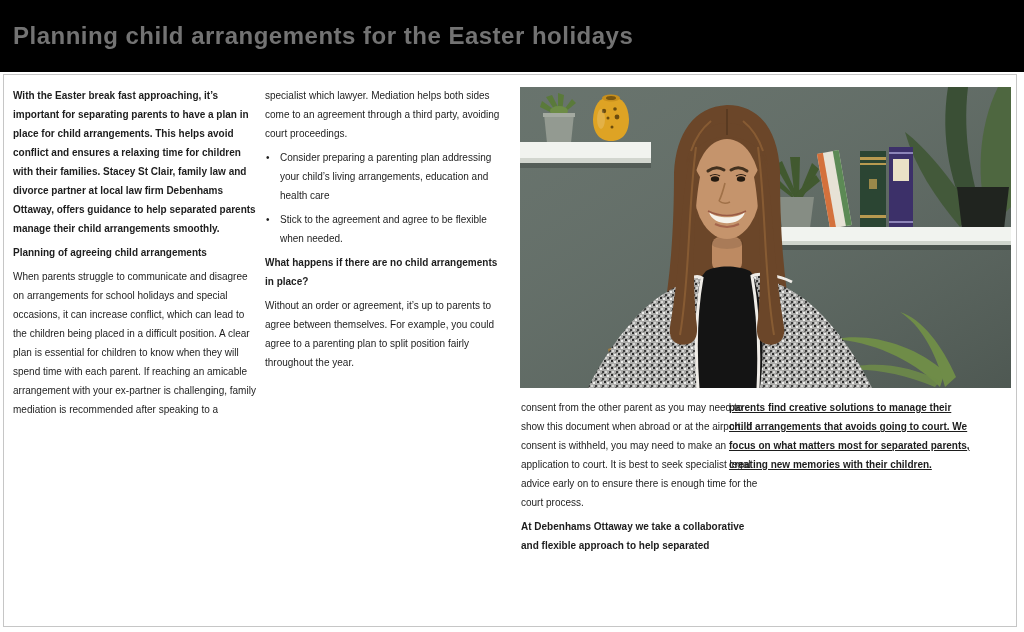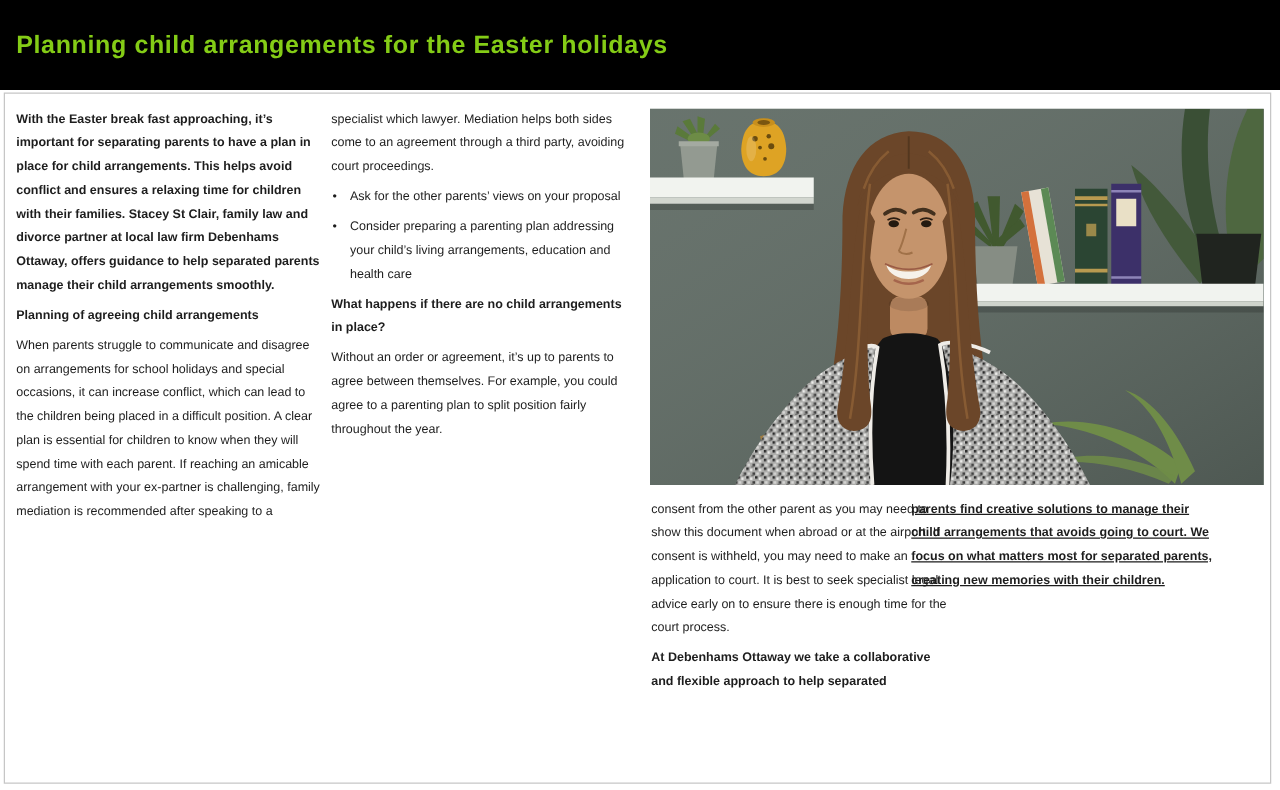--- a/index.html
+++ b/index.html
@@ -5,21 +5,21 @@
   html,body{margin:0;padding:0;}
   body{
     width:1024px;height:632px;position:relative;background:#ffffff;
     font-family:"Liberation Sans","DejaVu Sans",sans-serif;color:#1d1d1d;overflow:hidden;
   }
   .masthead{
     position:absolute;left:0;top:0;width:1024px;height:72px;background:#000;
     display:flex;align-items:center;
   }
   .masthead h1{
-    margin:0 0 0 13px;color:#84cc16;font-size:20px;font-weight:bold;letter-spacing:.5px;white-space:nowrap;
+    margin:0 0 0 13px;color:#737373;font-size:24px;font-weight:bold;letter-spacing:.5px;white-space:nowrap;
   }
   .frame{position:absolute;left:3px;top:74px;width:1014px;height:553px;border:1px solid #c6c6c6;box-sizing:border-box;}
   .col{position:absolute;font-size:10px;line-height:19px;}
   .col p{margin:0 0 5px 0;}
   .bold{font-weight:bold;}
   .subhead{font-weight:bold;margin:1px 0 5px 0;}
   ul.tips{list-style:none;margin:0 0 5px 0;padding:0;}
   ul.tips li{position:relative;padding-left:15px;margin:0 0 5px 0;}
   ul.tips li::before{content:"\2022";position:absolute;left:1px;top:0;}
   .col1{left:13px;top:86px;width:244px;}
@@ -40,22 +40,22 @@
 
 <div class="col col1">
   <p class="bold">With the Easter break fast approaching, it’s important for separating parents to have a plan in place for child arrangements. This helps avoid conflict and ensures a relaxing time for children with their families. Stacey St Clair, family law and divorce partner at local law firm Debenhams Ottaway, offers guidance to help separated parents manage their child arrangements smoothly.</p>
   <p class="subhead">Planning of agreeing child arrangements</p>
   <p>When parents struggle to communicate and disagree on arrangements for school holidays and special occasions, it can increase conflict, which can lead to the children being placed in a difficult position. A clear plan is essential for children to know when they will spend time with each parent. If reaching an amicable arrangement with your ex-partner is challenging, family mediation is recommended after speaking to a</p>
 </div>
 
 <div class="col col2">
   <p>specialist which lawyer. Mediation helps both sides come to an agreement through a third party, avoiding court proceedings.</p>
   <ul class="tips">
-    <li>Ask for the other parents’ views on your proposal</li>
     <li>Consider preparing a parenting plan addressing your child’s living arrangements, education and health care</li>
+    <li>Stick to the agreement and agree to be flexible when needed.</li>
   </ul>
   <p class="subhead">What happens if there are no child arrangements in place?</p>
   <p>Without an order or agreement, it’s up to parents to agree between themselves. For example, you could agree to a parenting plan to split position fairly throughout the year.</p>
 </div>
 
 <div class="photo">
   <svg width="491" height="301" viewBox="0 0 491 301" xmlns="http://www.w3.org/2000/svg" role="img" aria-label="Portrait of Stacey St Clair, a smiling woman with long brown hair wearing a black top and grey tweed jacket with white piping, in front of a green wall with white shelves holding plants, a yellow vase and books">
     <defs>
       <linearGradient id="wallshade" x1="0" y1="0" x2="1" y2="1">
         <stop offset="0" stop-color="#ffffff" stop-opacity="0.07"></stop>

